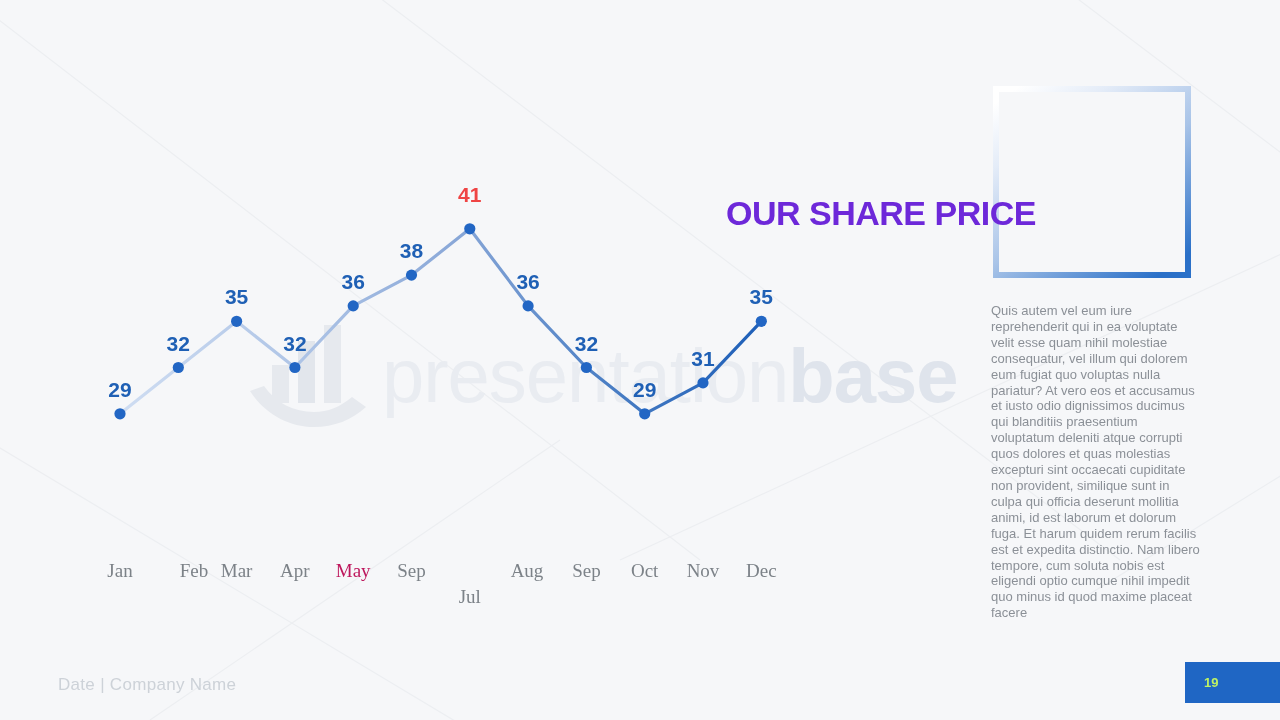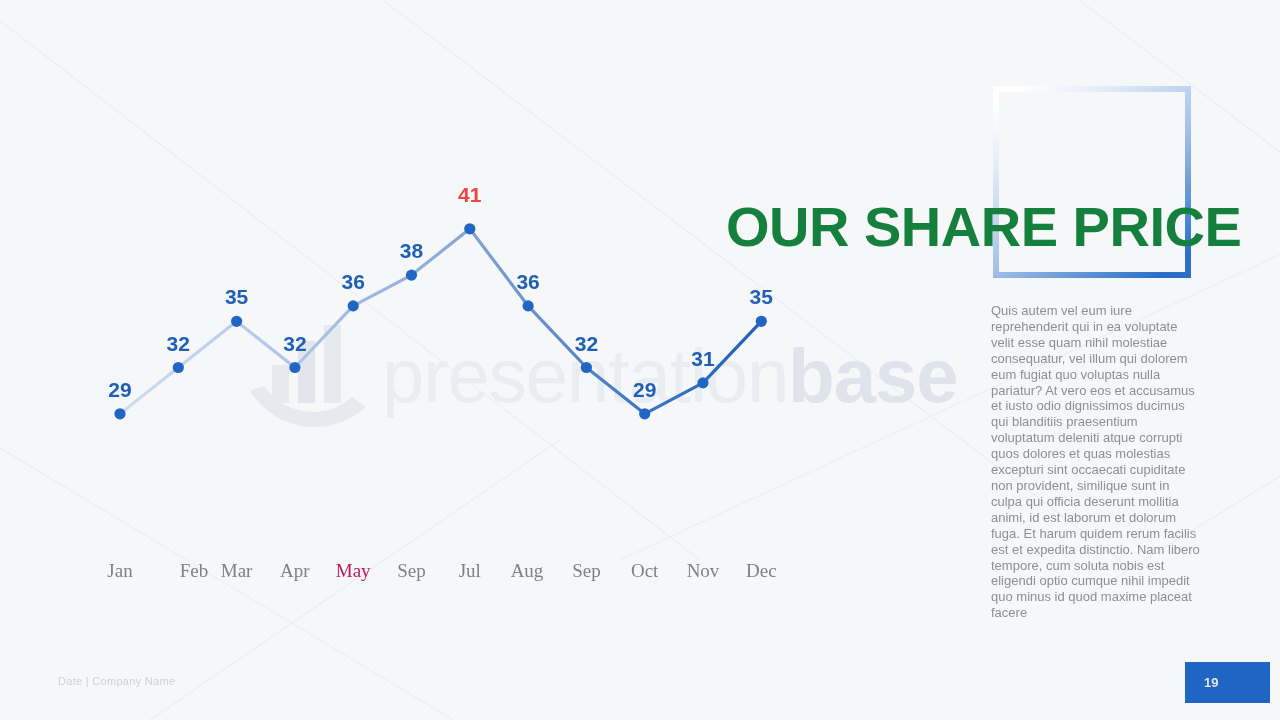--- a/index.html
+++ b/index.html
@@ -48,38 +48,38 @@
     font-family:Liberation Serif, serif;
   }
 
   
   .frame{
     position:absolute;left:993px;top:86px;width:198px;height:192px;
     pointer-events:none;
   }
   .title{
     position:absolute;left:726px;top:194px;
-    font-size:56px;font-weight:bold;letter-spacing:-0.5px;
-    color:#15803d;white-space:nowrap;
+    font-size:34px;font-weight:bold;letter-spacing:-0.5px;
+    color:#6d28d9;white-space:nowrap;
   }
   .body-text{
     position:absolute;left:991px;top:303px;width:210px;
     font-size:13px;line-height:15.9px;color:#8b9097;
     text-align:left;
   }
 
   
   .footer{
     position:absolute;left:58px;top:675px;
-    font-size:11px;color:#cdd2d8;letter-spacing:.3px;
+    font-size:17px;color:#cdd2d8;letter-spacing:.3px;
     white-space:nowrap;
   }
   .pagenum{
-    position:absolute;left:1185px;top:662px;width:85px;height:41px;
-    background:#1f66c4;color:#e5e5e5;
+    position:absolute;left:1185px;top:662px;width:95px;height:41px;
+    background:#1f66c4;color:#bef264;
     font-size:13px;font-weight:bold;
     display:flex;align-items:center;
     padding-left:19px;box-sizing:border-box;
   }
 </style>
 </head>
 <body>
 
 <div class="slide">
 
@@ -146,21 +146,21 @@
         <div class="value-label" style="left: 703px; top: 370.941px; color: rgb(31, 96, 181);">31</div>
         <div class="value-label" style="left: 761.3px; top: 309.294px; color: rgb(31, 96, 181);">35</div>
       </div>
     <div class="axis-labels" id="axis-labels">
         <div class="axis-label" style="left: 120px; color: rgb(124, 130, 136);">Jan</div>
         <div class="axis-label" style="left: 170px; color: rgb(124, 130, 136); margin-left: 24px;">Feb</div>
         <div class="axis-label" style="left: 236.6px; color: rgb(124, 130, 136);">Mar</div>
         <div class="axis-label" style="left: 294.9px; color: rgb(124, 130, 136);">Apr</div>
         <div class="axis-label" style="left: 353.2px; color: #be185d;">May</div>
         <div class="axis-label" style="left: 411.5px; color: rgb(124, 130, 136);">Sep</div>
-        <div class="axis-label" style="left: 469.8px; color: rgb(124, 130, 136);">Jul</div>
+        <div class="axis-label" style="left: 469.8px; color: rgb(124, 130, 136); margin-top: 26px;">Jul</div>
         <div class="axis-label" style="left: 527px; color: rgb(124, 130, 136);">Aug</div>
         <div class="axis-label" style="left: 586.4px; color: rgb(124, 130, 136);">Sep</div>
         <div class="axis-label" style="left: 644.7px; color: rgb(124, 130, 136);">Oct</div>
         <div class="axis-label" style="left: 703px; color: rgb(124, 130, 136);">Nov</div>
         <div class="axis-label" style="left: 761.3px; color: rgb(124, 130, 136);">Dec</div>
       </div>
   </div>
 
   <svg class="frame" viewBox="0 0 198 192">
     <defs>

